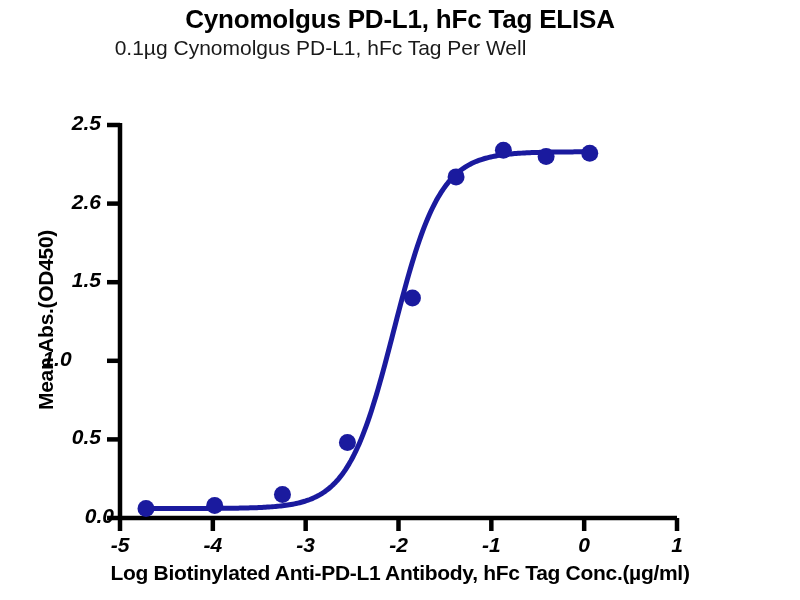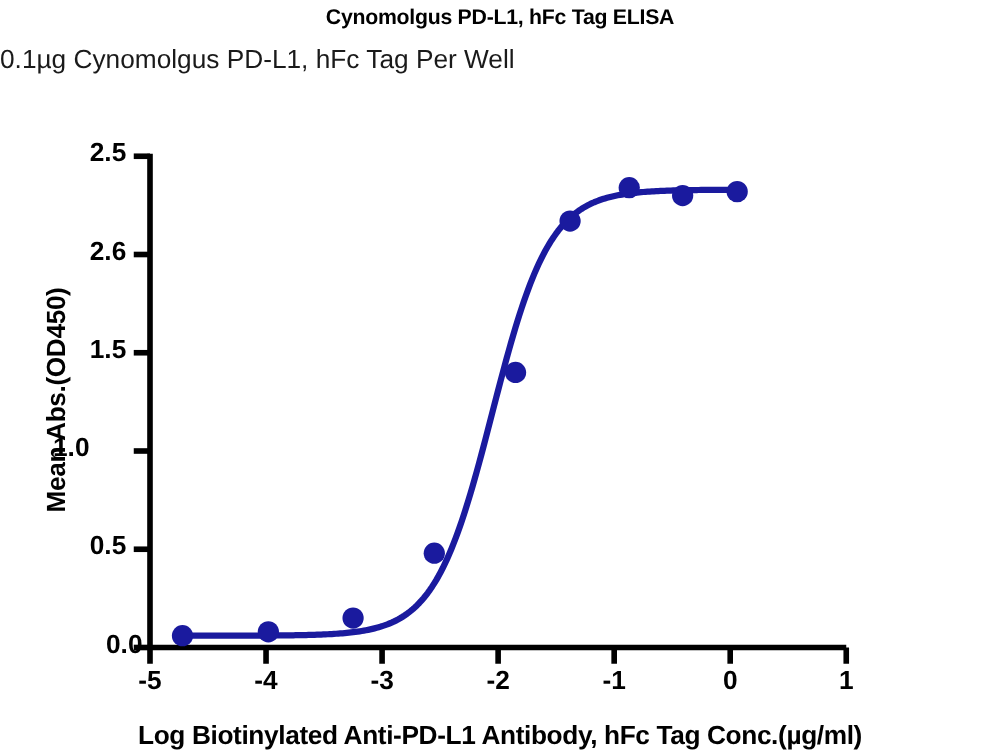--- a/index.html
+++ b/index.html
@@ -19,66 +19,66 @@
     left: 0; top: 0;
     width: 800px;
     height: 600px;
   }
   .title {
     position: absolute;
     left: 0;
     top: 4px;
     width: 800px;
     text-align: center;
-    font-size: 17px;
+    font-size: 26px;
     font-weight: bold;
     color: #000000;
     letter-spacing: -0.2px;
   }
   .subtitle {
     position: absolute;
     left: 0;
     top: 36px;
     width: 641px;
-    text-align: left;
+    text-align: center;
     font-size: 21px;
     font-weight: normal;
     color: #1a1a1a;
   }
   .xlabel {
     position: absolute;
     left: 0;
     top: 561px;
     width: 800px;
     text-align: center;
     font-size: 21px;
     font-weight: bold;
     color: #000000;
     letter-spacing: -0.3px;
-    margin-top: 16px;
   }
   .ylabel {
     position: absolute;
     left: -104px;
     top: 308px;
     width: 300px;
     text-align: center;
     font-size: 21px;
     font-weight: bold;
     color: #000000;
     transform: rotate(-90deg);
     transform-origin: 50% 50%;
     letter-spacing: -0.3px;
   }
   .tick-label {
     position: absolute;
     font-size: 21px;
     font-weight: bold;
     color: #000000;
     text-align: center;
+    font-style: italic;
   }
   .ytick-label {
     text-align: right;
   }
   svg { position: absolute; left: 0; top: 0; }
 </style>
 </head>
 <body>
 
 <div id="figure">

